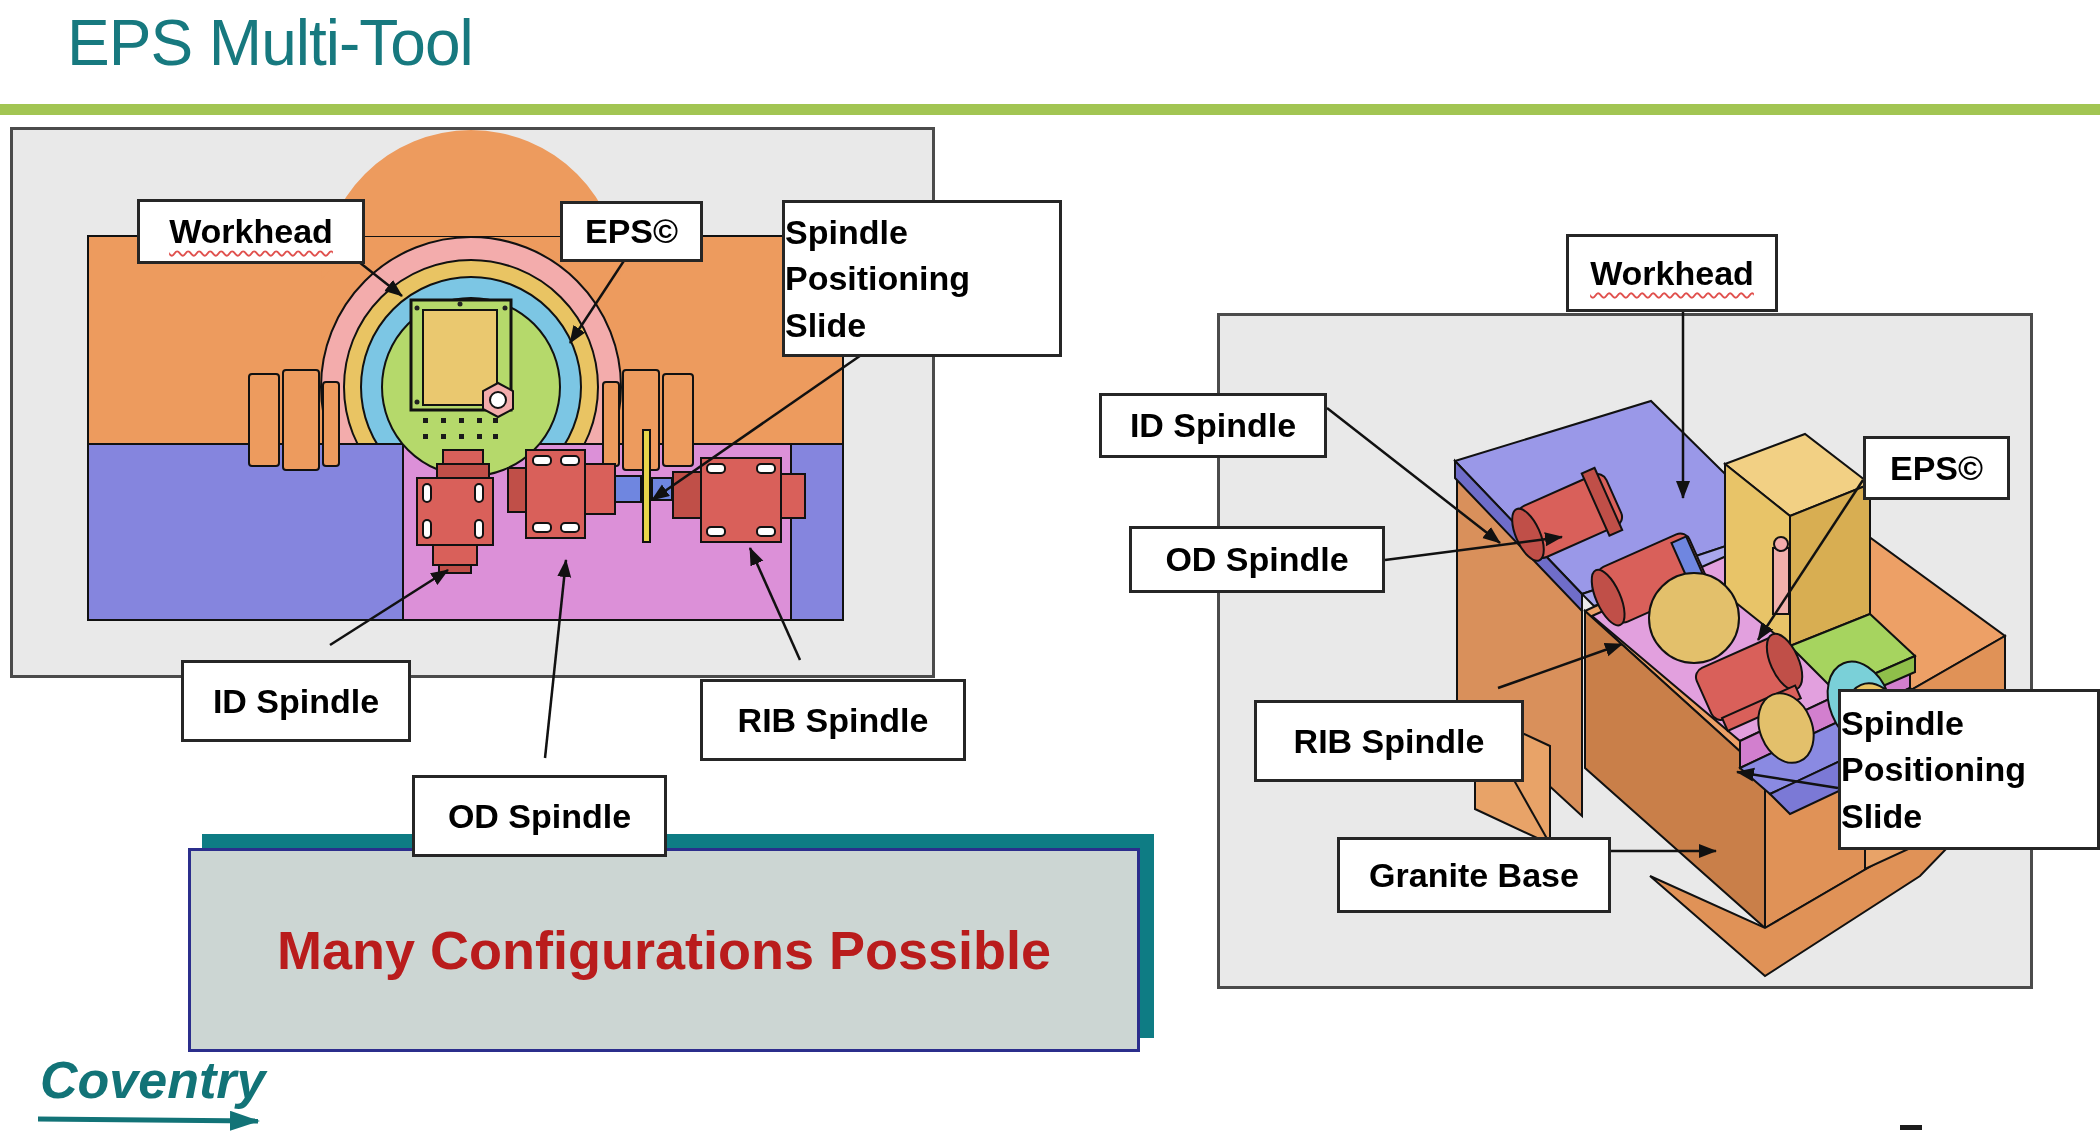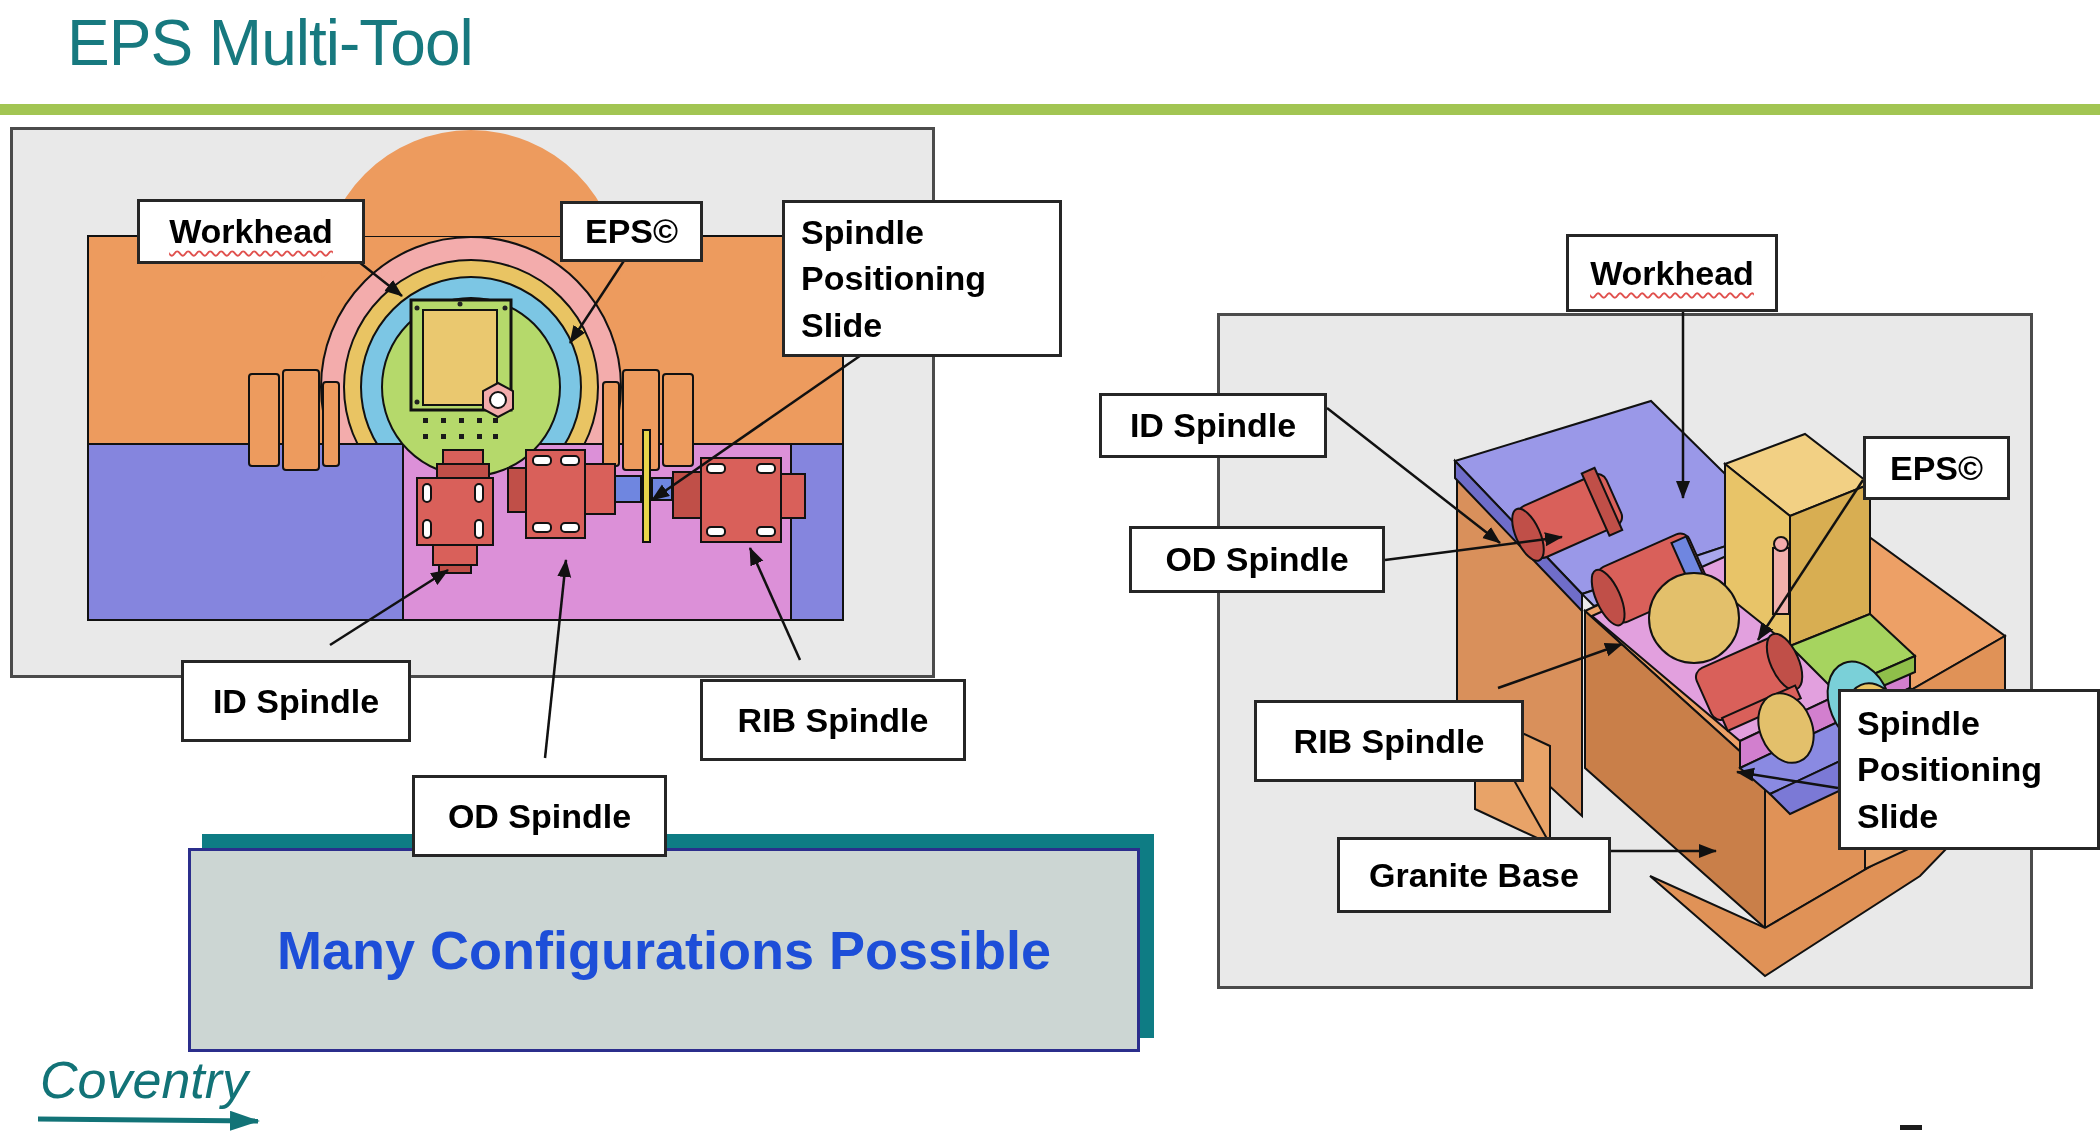--- a/index.html
+++ b/index.html
@@ -12,32 +12,32 @@
   #green-rule{left:0;top:104px;width:2100px;height:11px;background:#a2c553;z-index:2;}
 
   .panel{background:#e9e9e9;border:3px solid #4b4b4b;z-index:1;}
   #left-panel{left:10px;top:127px;width:925px;height:551px;}
   #right-panel{left:1217px;top:313px;width:816px;height:676px;}
   .panel svg{position:absolute;left:0;top:0;}
 
   .label{position:absolute;box-sizing:border-box;background:#ffffff;border:3px solid #262626;
          display:flex;align-items:center;justify-content:center;font-weight:bold;font-size:34px;
          color:#000;z-index:6;line-height:1.36;margin-top:17px;}
-  .label.left-align{justify-content:flex-start;padding-left:16px;text-align:left;}
+  .label.left-align{justify-content:flex-start;padding-left:0;text-align:left;}
   .squiggle{text-decoration:underline;text-decoration-style:wavy;text-decoration-color:#e0504d;
             text-decoration-thickness:2px;text-underline-offset:7px;}
 
   #arrow-overlay{position:absolute;left:0;top:0;z-index:5;pointer-events:none;}
 
   #banner-shadow{left:202px;top:834px;width:952px;height:204px;background:#0e7c84;z-index:3;}
   #banner-box{left:188px;top:848px;width:952px;height:204px;background:#ccd6d3;
               border:3px solid #2b2e8c;display:flex;align-items:center;justify-content:center;z-index:4;}
-  #banner-text{font-size:54px;font-weight:bold;color:#1d4ed8;}
-
-  #logo{left:40px;top:1050px;font-size:52px;font-style:italic;font-weight:normal;color:#127377;z-index:6;}
+  #banner-text{font-size:54px;font-weight:bold;color:#b91c1c;}
+
+  #logo{left:40px;top:1050px;font-size:52px;font-style:italic;font-weight:bold;color:#127377;z-index:6;}
   #corner-mark{left:1900px;top:1125px;width:22px;height:5px;background:#1c1c1c;z-index:6;}
 </style>
 </head>
 <body>
 
 <div id="slide">
 
   <div id="page-title" class="abs">EPS Multi-Tool</div>
   <div id="green-rule" class="abs"></div>
 

